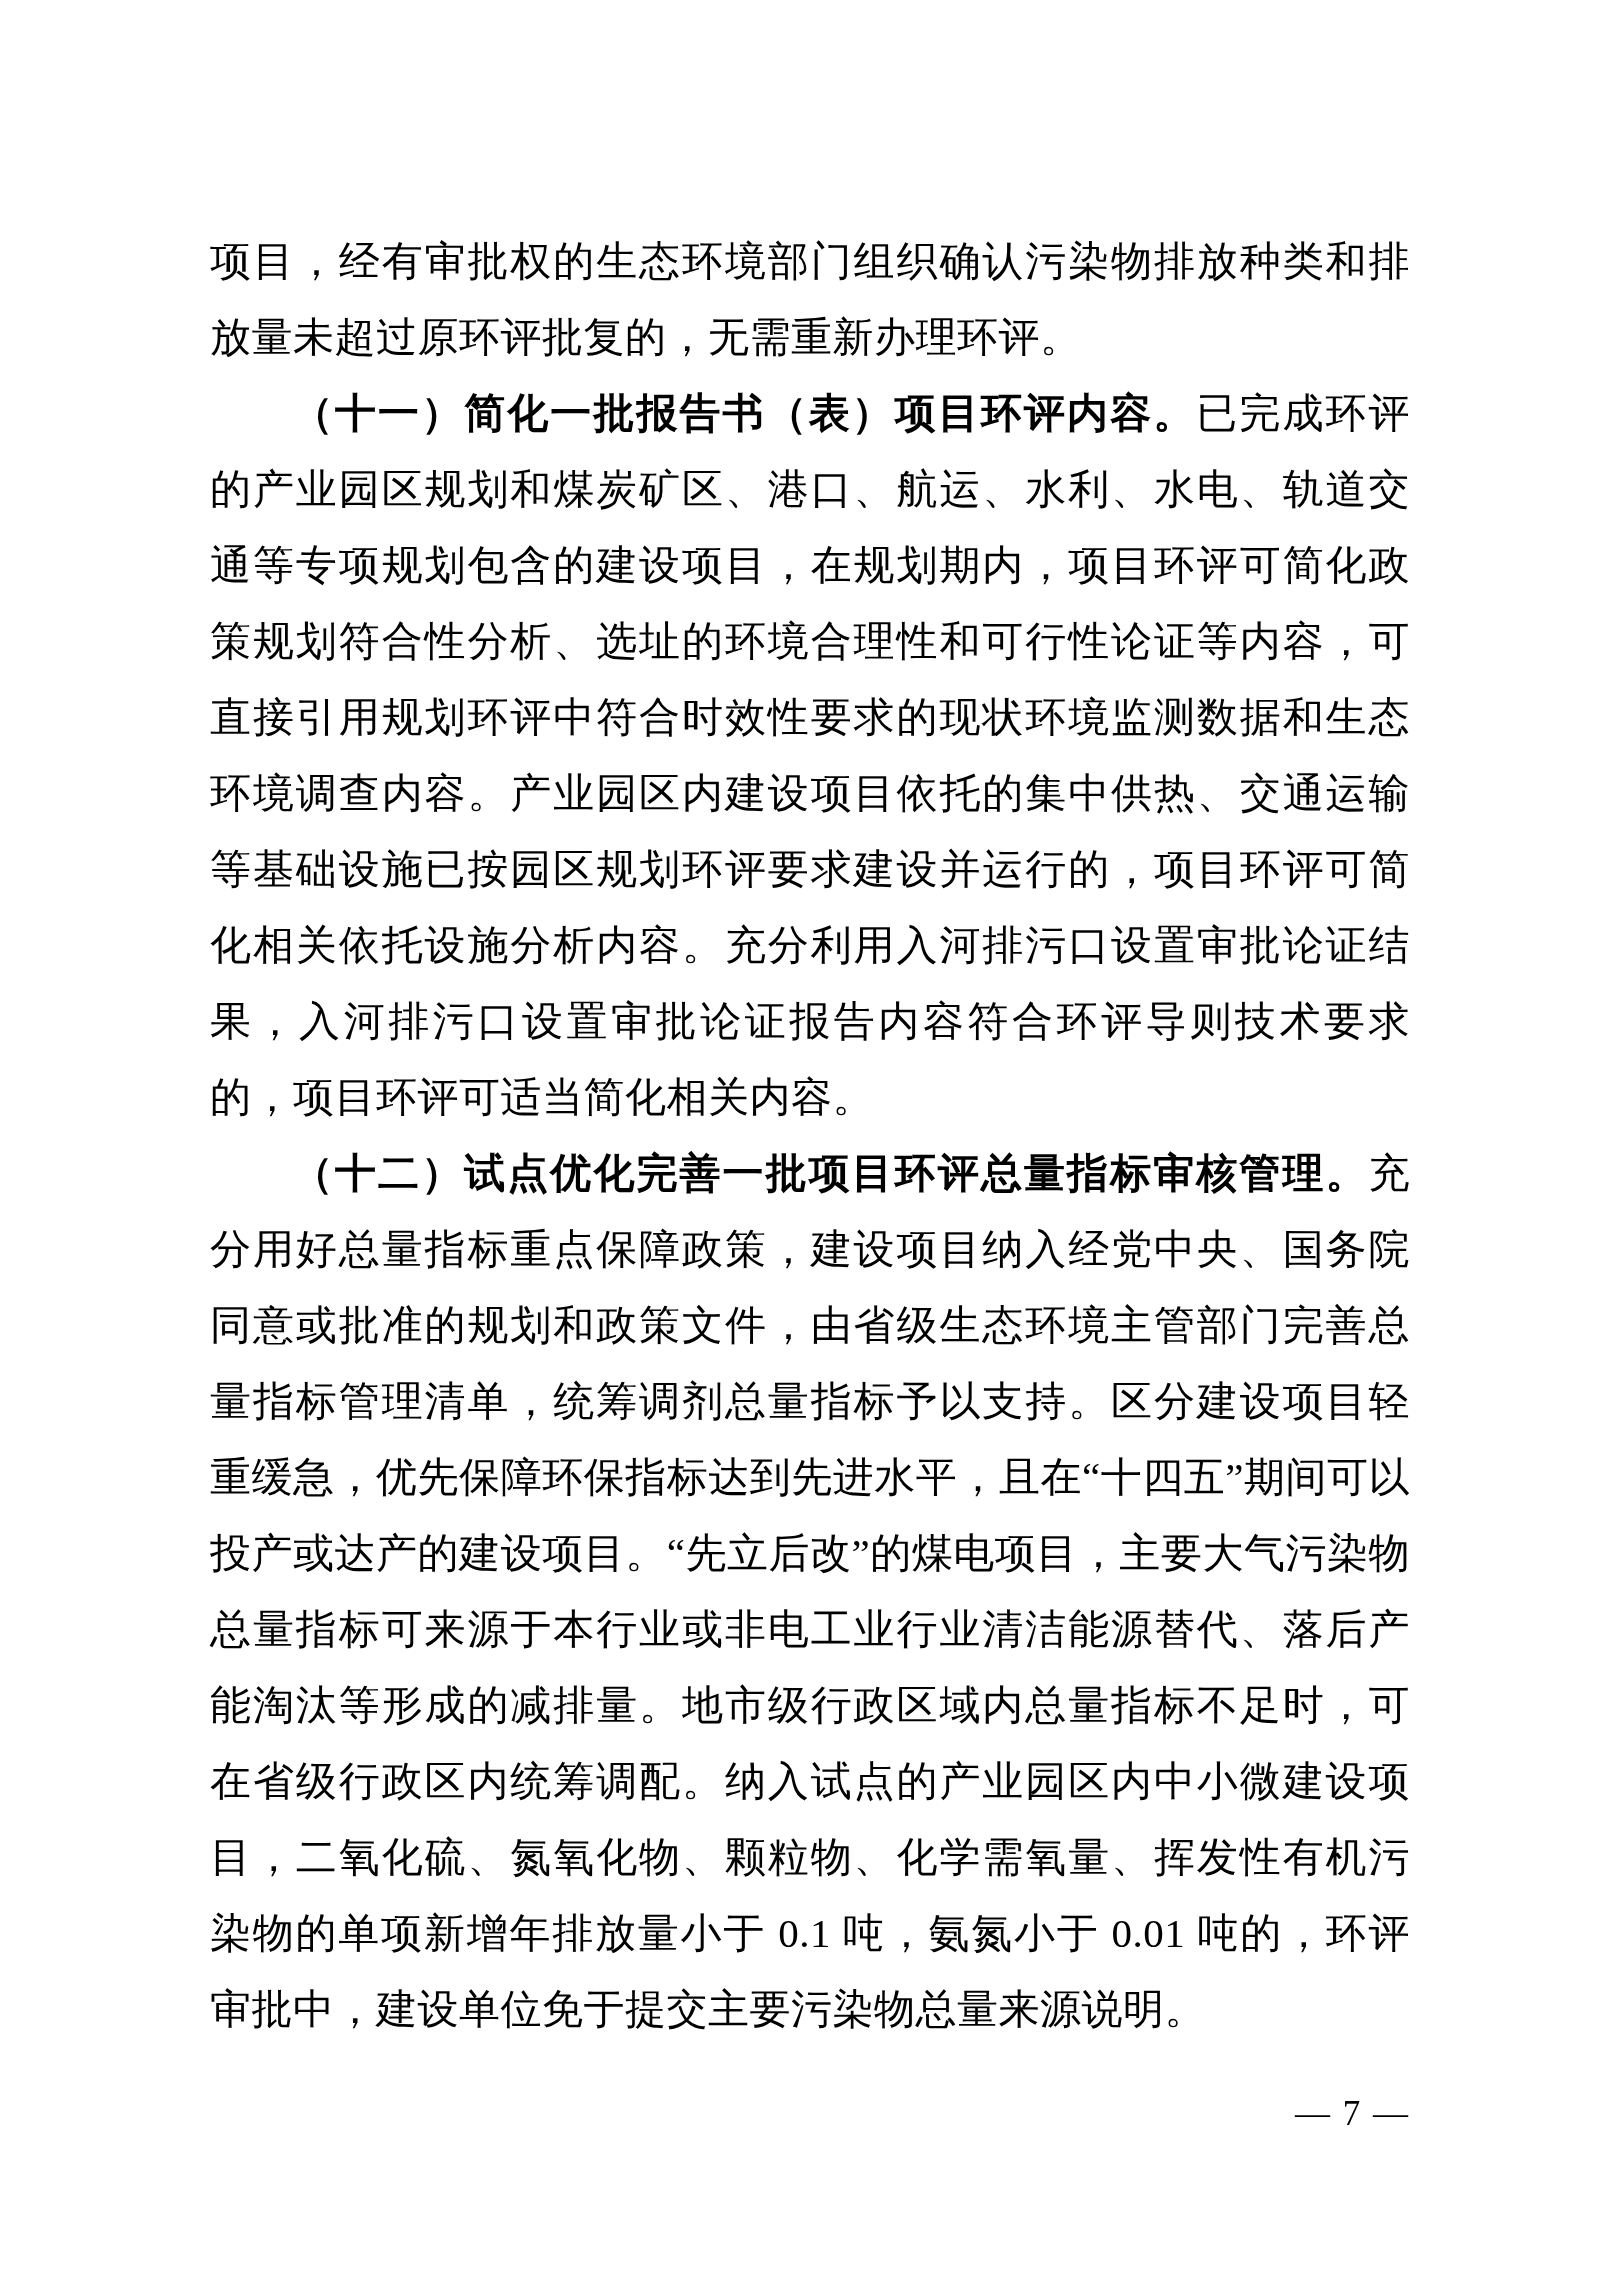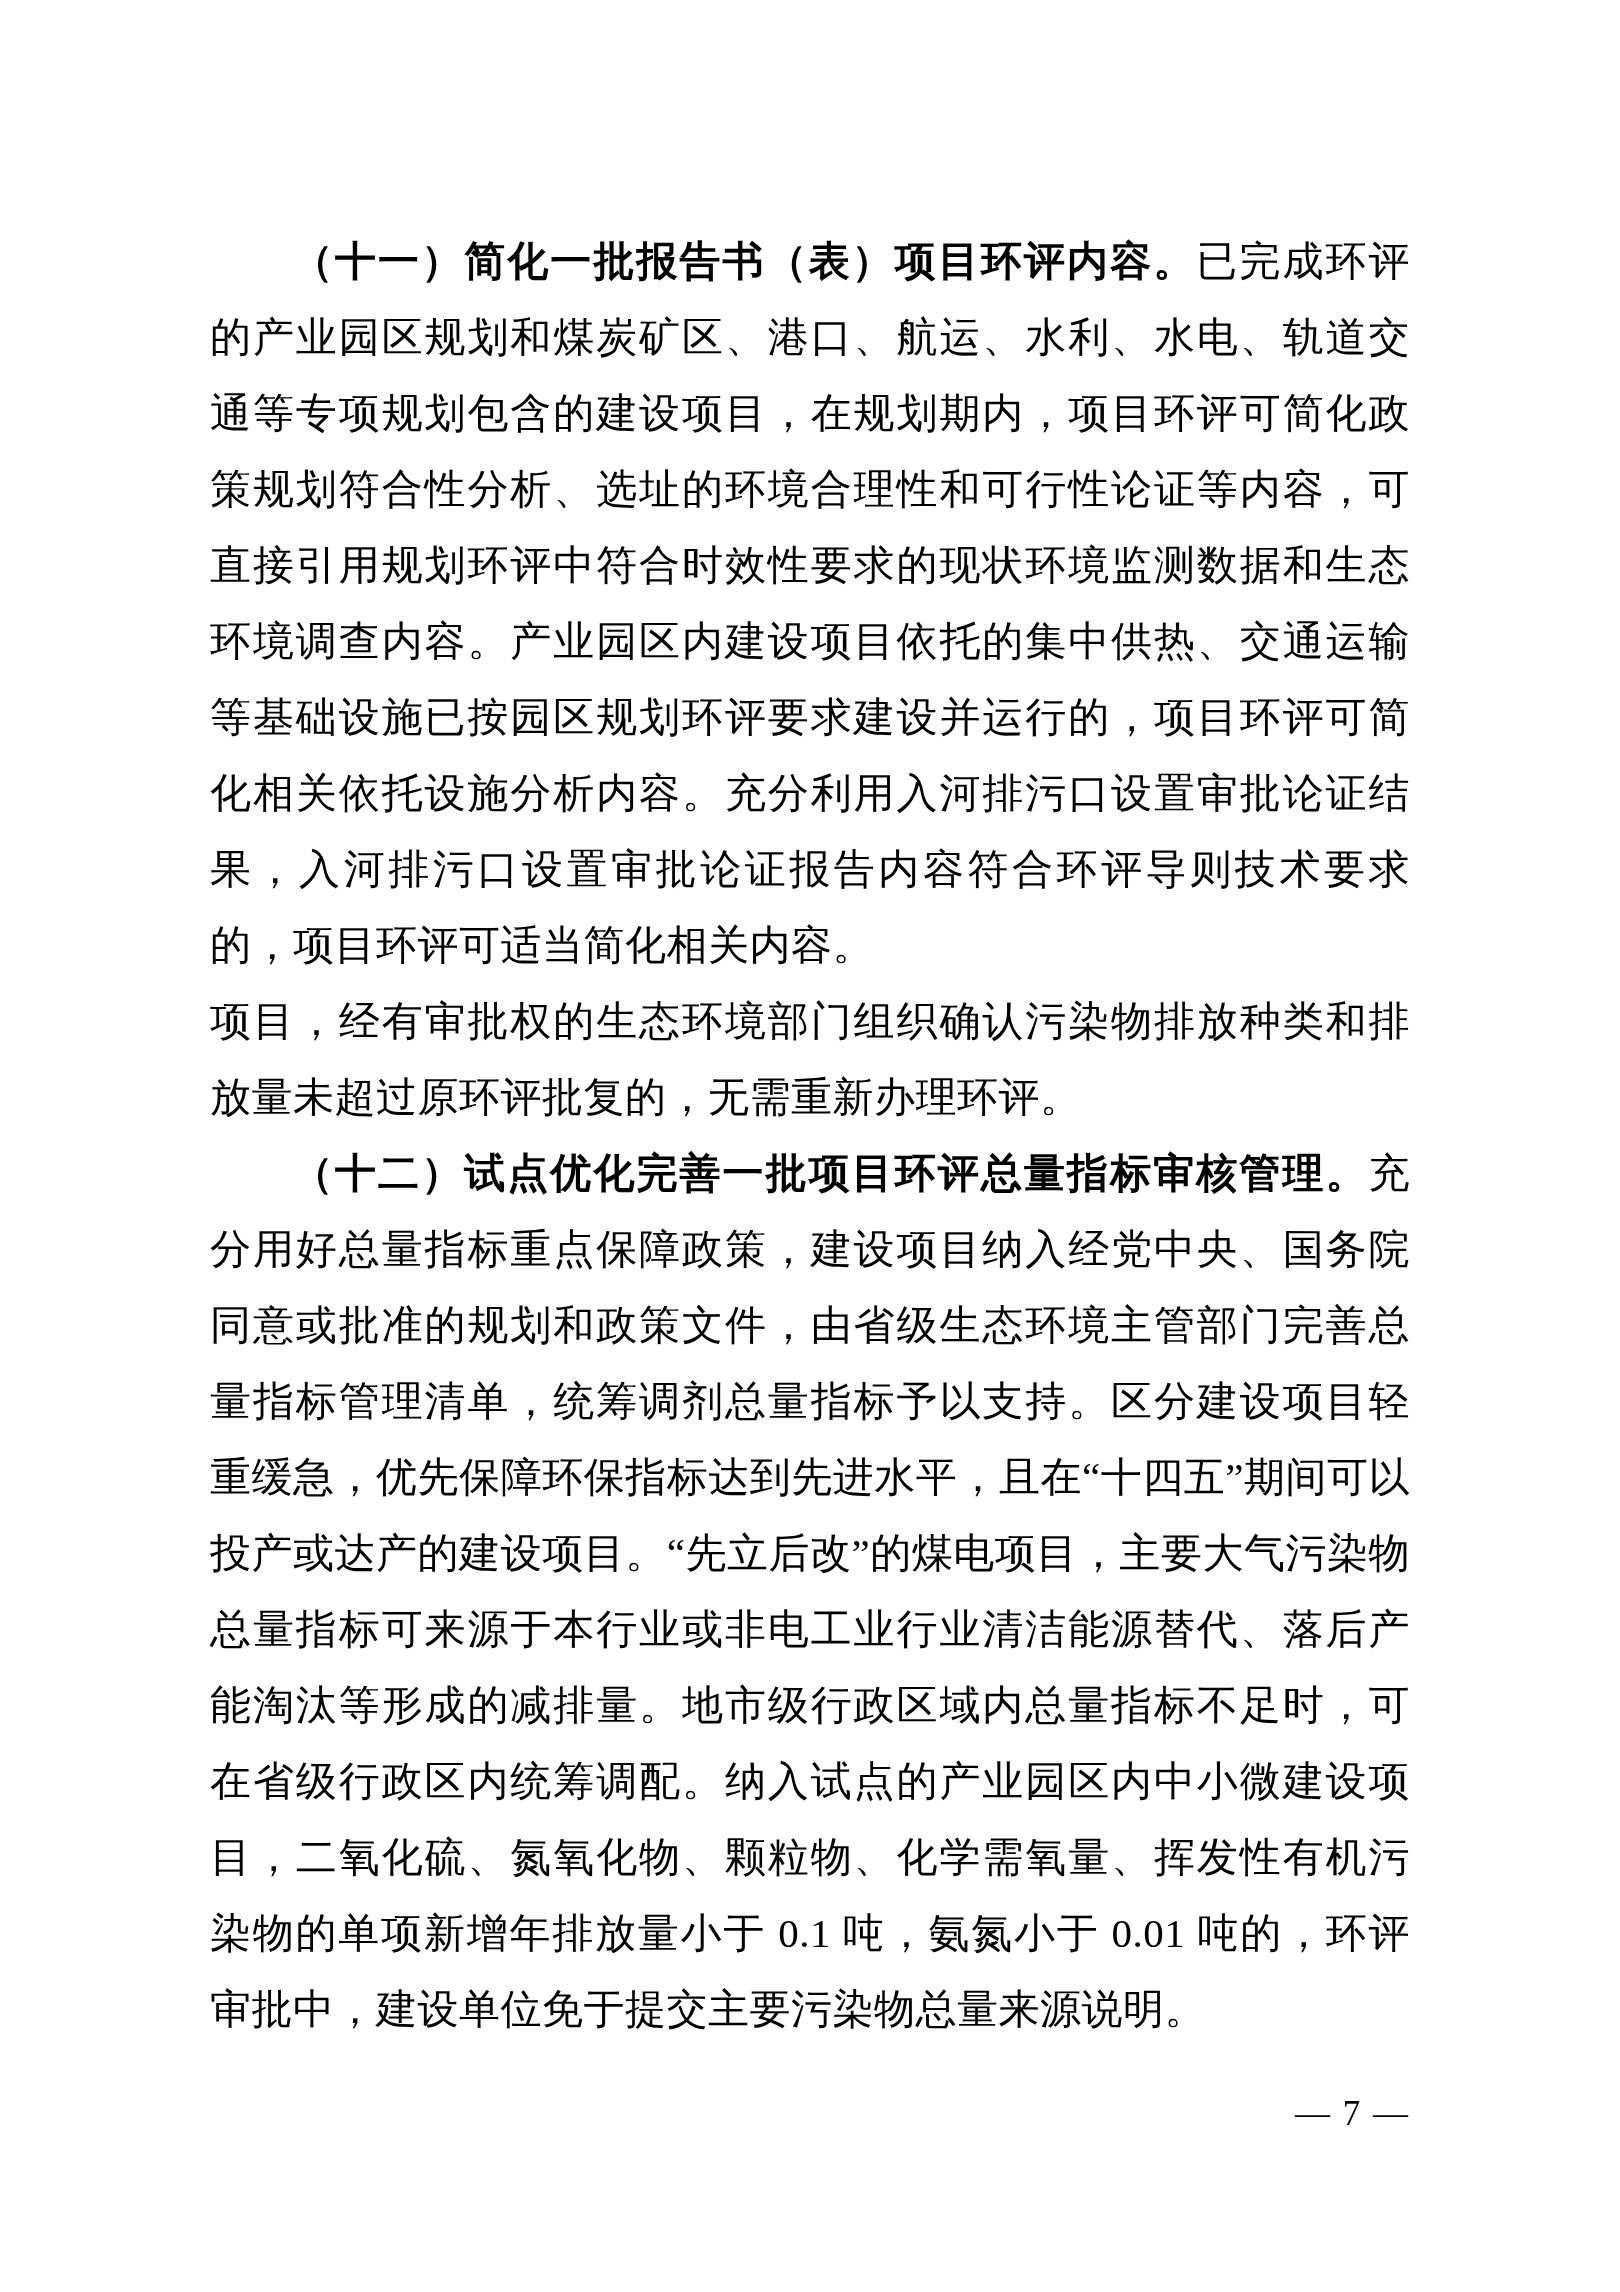--- a/index.html
+++ b/index.html
@@ -50,19 +50,19 @@
     letter-spacing: 2px;
     color: #000000;
     white-space: nowrap;
   }
 </style>
 </head>
 <body>
 
 <div class="page">
   <div class="content">
+      <p class="para"><span class="run">项目，经有审批权的生态环境部门组织确认污染物排放种类和排放量未超过原环评批复的，无需重新办理环评。</span></p>
       <p class="para indent"><span class="run bold">（十一）简化一批报告书（表）项目环评内容。</span><span class="run">已完成环评的产业园区规划和煤炭矿区、港口、航运、水利、水电、轨道交通等专项规划包含的建设项目，在规划期内，项目环评可简化政策规划符合性分析、选址的环境合理性和可行性论证等内容，可直接引用规划环评中符合时效性要求的现状环境监测数据和生态环境调查内容。产业园区内建设项目依托的集中供热、交通运输等基础设施已按园区规划环评要求建设并运行的，项目环评可简化相关依托设施分析内容。充分利用入河排污口设置审批论证结果，入河排污口设置审批论证报告内容符合环评导则技术要求的，项目环评可适当简化相关内容。</span></p>
-      <p class="para"><span class="run">项目，经有审批权的生态环境部门组织确认污染物排放种类和排放量未超过原环评批复的，无需重新办理环评。</span></p>
       <p class="para indent"><span class="run bold">（十二）试点优化完善一批项目环评总量指标审核管理。</span><span class="run">充分用好总量指标重点保障政策，建设项目纳入经党中央、国务院同意或批准的规划和政策文件，由省级生态环境主管部门完善总量指标管理清单，统筹调剂总量指标予以支持。区分建设项目轻重缓急，优先保障环保指标达到先进水平，且在“十四五”期间可以投产或达产的建设项目。“先立后改”的煤电项目，主要大气污染物总量指标可来源于本行业或非电工业行业清洁能源替代、落后产能淘汰等形成的减排量。地市级行政区域内总量指标不足时，可在省级行政区内统筹调配。纳入试点的产业园区内中小微建设项目，二氧化硫、氮氧化物、颗粒物、化学需氧量、挥发性有机污染物的单项新增年排放量小于 0.1 吨，氨氮小于 0.01 吨的，环评审批中，建设单位免于提交主要污染物总量来源说明。</span></p>
     </div>
   <div class="page-number">— 7 —</div>
 </div>
 
 
 </body></html>

